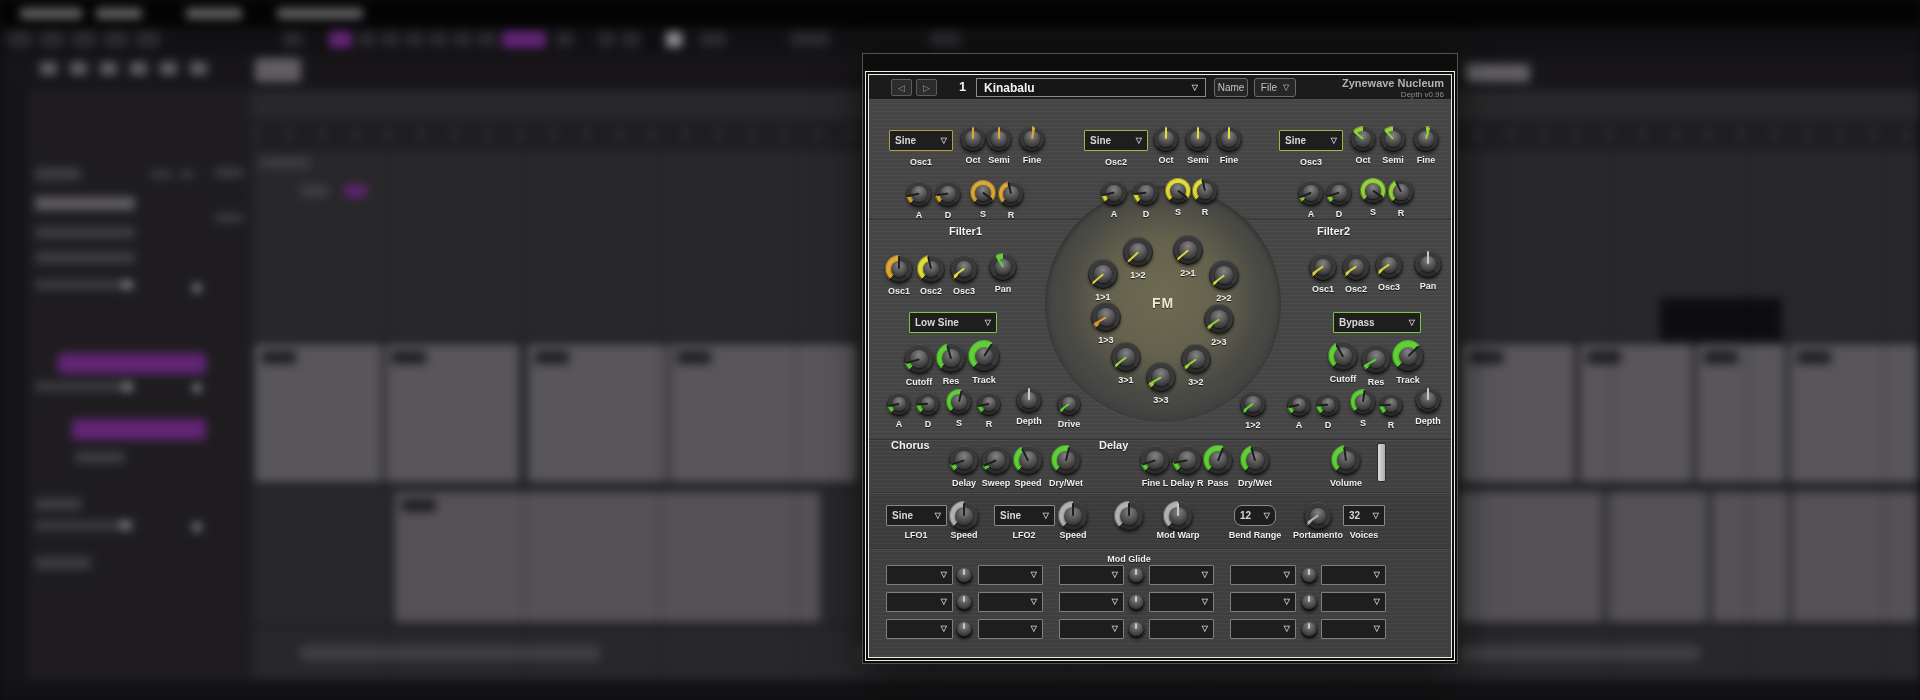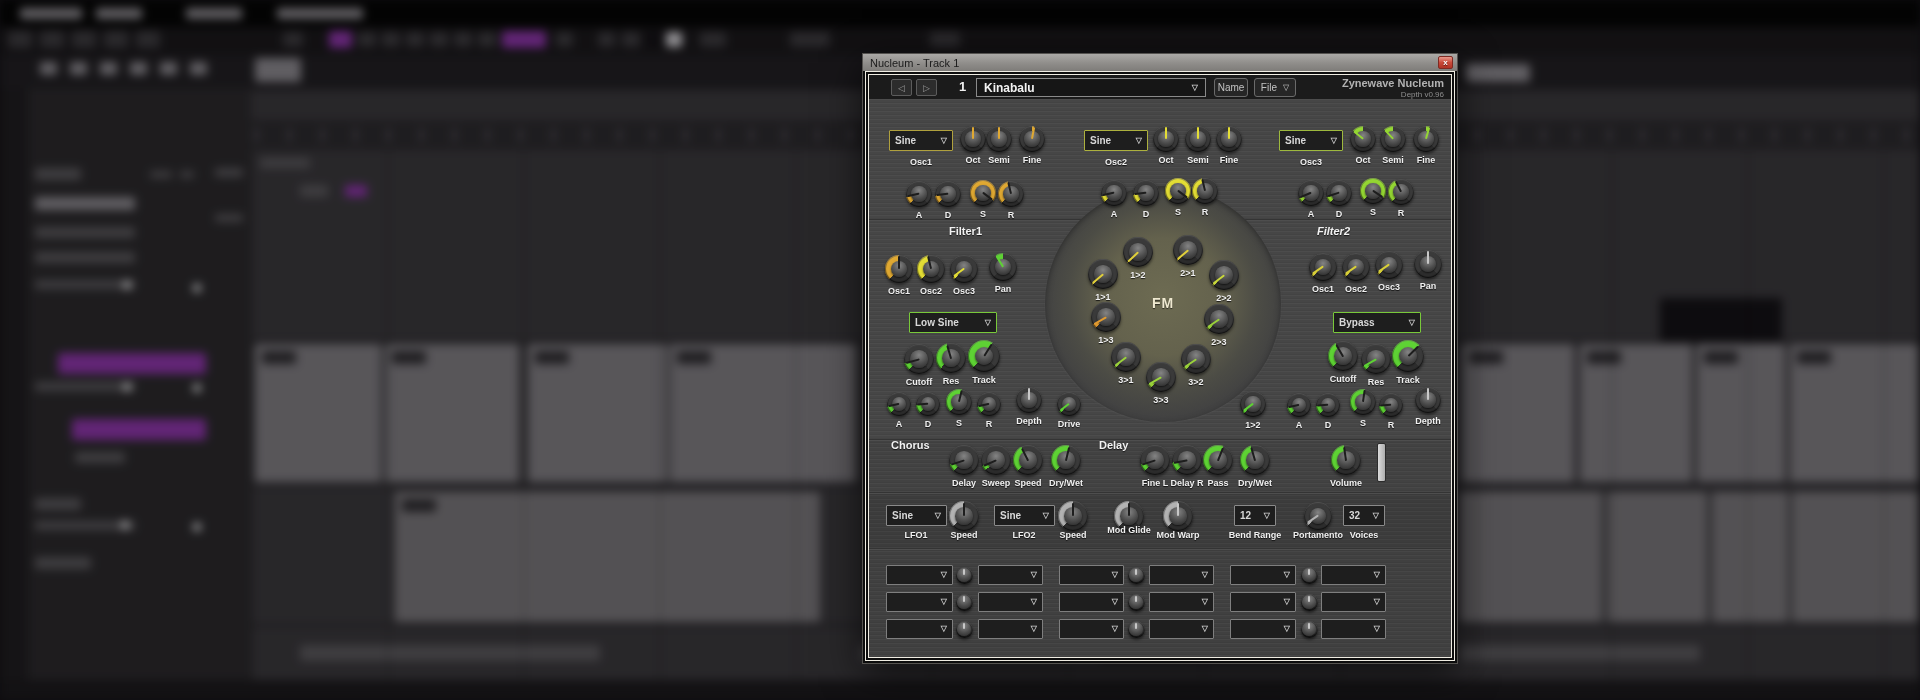--- a/index.html
+++ b/index.html
@@ -161,26 +161,20 @@
     <div class="abs" style="left: 131px; top: 391px; width: 8px; height: 8px; background: rgb(233, 233, 236); border-radius: 8px;"></div>
     <div class="abs" style="left: 201px; top: 392px; width: 8px; height: 8px; background: rgb(233, 233, 236); border-radius: 8px;"></div>
     <div class="abs" style="left: 129px; top: 529px; width: 8px; height: 8px; background: rgb(233, 233, 236); border-radius: 8px;"></div>
     <div class="abs" style="left: 201px; top: 531px; width: 8px; height: 8px; background: rgb(233, 233, 236); border-radius: 8px;"></div>
     <div class="abs" style="left: 8px; top: 688px; width: 1920px; height: 20px; background: rgb(28, 26, 29);"></div>
     <div class="abs" style="left: 259px; top: 158px; width: 1669px; height: 530px; background: repeating-linear-gradient(90deg, rgba(0, 0, 0, 0.22) 0px, rgba(0, 0, 0, 0.22) 2px, transparent 2px, transparent 136px);"></div>
   </div>
 <div id="dim"></div>
 
 <div id="window">
-  <div class="titlebar">
-    <span class="title">Nucleum - Track 1</span>
-    <div class="closebtn">
-      <span>x</span>
-    </div>
-  </div>
   <div class="frame">
     <div id="content">
       <div class="hdr">
         <div class="navbtn" style="left:22px">
           <span>◁</span>
         </div>
         <div class="navbtn" style="left:47px">
           <span>▷</span>
         </div>
         <span class="prognum">1</span>
@@ -481,21 +475,21 @@
           <div class="cap"></div>
           <div class="ptr" style="transform: rotate(0deg); background: rgb(200, 200, 200);"></div>
         </div>
         <div class="lbl" style="left: 160px; top: 341px;">Depth</div>
         <div class="knob" style="left: 188px; top: 317px; width: 24px; height: 24px;">
           <div class="ring" style="background: conic-gradient(from 225deg, rgb(58, 58, 58) 0deg, rgb(58, 58, 58) 0deg, rgb(94, 210, 52) 0deg, rgb(94, 210, 52) 8.1deg, rgb(58, 58, 58) 8.1deg, rgb(58, 58, 58) 270deg, rgb(46, 46, 46) 270deg, rgb(46, 46, 46) 360deg);"></div>
           <div class="cap"></div>
           <div class="ptr" style="transform: rotate(-126.9deg); background: rgb(94, 210, 52);"></div>
         </div>
         <div class="lbl" style="left: 200px; top: 344px;">Drive</div>
-        <div class="sec-title" style="left: 448px; top: 150px; transform: none; font-style: italic;">Filter2</div>
+        <div class="sec-title" style="left: 448px; top: 150px; transform: none;">Filter2</div>
         <div class="dd" style="left: 464px; top: 237px; width: 88px; height: 21px; border-color: rgb(121, 201, 58);">
           <div class="ddt">Bypass</div>
           <div class="arr">▽</div>
         </div>
         <div class="knob" style="left: 440px; top: 178px; width: 28px; height: 28px;">
           <div class="ring" style="background: conic-gradient(from 225deg, rgb(58, 58, 58) 0deg, rgb(58, 58, 58) 0deg, rgb(216, 207, 56) 0deg, rgb(216, 207, 56) 10.8deg, rgb(58, 58, 58) 10.8deg, rgb(58, 58, 58) 270deg, rgb(46, 46, 46) 270deg, rgb(46, 46, 46) 360deg);"></div>
           <div class="cap"></div>
           <div class="ptr" style="transform: rotate(-124.2deg); background: rgb(216, 207, 56);"></div>
         </div>
         <div class="lbl" style="left: 454px; top: 209px;">Osc1</div>
@@ -631,21 +625,21 @@
         <div class="dd" style="left: 17px; top: 430px; width: 61px; height: 21px; border-color: rgb(138, 138, 138);">
           <div class="ddt">Sine</div>
           <div class="arr">▽</div>
         </div>
         <div class="lbl" style="left: 47px; top: 455px;">LFO1</div>
         <div class="dd" style="left: 125px; top: 430px; width: 61px; height: 21px; border-color: rgb(138, 138, 138);">
           <div class="ddt">Sine</div>
           <div class="arr">▽</div>
         </div>
         <div class="lbl" style="left: 155px; top: 455px;">LFO2</div>
-        <div class="dd" style="left: 365px; top: 430px; width: 42px; height: 21px; border-color: rgb(138, 138, 138);">
+        <div class="dd" style="left: 365px; top: 430px; width: 42px; height: 21px; border-color: rgb(138, 138, 138); border-radius: 8px;">
           <div class="ddt">12</div>
           <div class="arr">▽</div>
         </div>
         <div class="lbl" style="left: 386px; top: 455px;">Bend Range</div>
         <div class="dd" style="left: 474px; top: 430px; width: 42px; height: 21px; border-color: rgb(138, 138, 138);">
           <div class="ddt">32</div>
           <div class="arr">▽</div>
         </div>
         <div class="lbl" style="left: 495px; top: 455px;">Voices</div>
         <div class="knob" style="left: 80px; top: 426px; width: 30px; height: 30px;">
@@ -658,21 +652,21 @@
           <div class="ring" style="background: conic-gradient(from 225deg, rgb(58, 58, 58) 0deg, rgb(58, 58, 58) 0deg, rgb(178, 178, 178) 0deg, rgb(178, 178, 178) 135deg, rgb(58, 58, 58) 135deg, rgb(58, 58, 58) 270deg, rgb(46, 46, 46) 270deg, rgb(46, 46, 46) 360deg);"></div>
           <div class="cap"></div>
           <div class="ptr" style="transform: rotate(0deg); background: rgb(29, 29, 29);"></div>
         </div>
         <div class="lbl" style="left: 204px; top: 455px;">Speed</div>
         <div class="knob" style="left: 245px; top: 426px; width: 30px; height: 30px;">
           <div class="ring" style="background: conic-gradient(from 225deg, rgb(58, 58, 58) 0deg, rgb(58, 58, 58) 0deg, rgb(178, 178, 178) 0deg, rgb(178, 178, 178) 135deg, rgb(58, 58, 58) 135deg, rgb(58, 58, 58) 270deg, rgb(46, 46, 46) 270deg, rgb(46, 46, 46) 360deg);"></div>
           <div class="cap"></div>
           <div class="ptr" style="transform: rotate(0deg); background: rgb(29, 29, 29);"></div>
         </div>
-        <div class="lbl" style="left: 260px; top: 450px;">Mod Glide</div>
+        <div class="lbl" style="left: 260px; top: 479px;">Mod Glide</div>
         <div class="knob" style="left: 294px; top: 426px; width: 30px; height: 30px;">
           <div class="ring" style="background: conic-gradient(from 225deg, rgb(58, 58, 58) 0deg, rgb(58, 58, 58) 0deg, rgb(178, 178, 178) 0deg, rgb(178, 178, 178) 135deg, rgb(58, 58, 58) 135deg, rgb(58, 58, 58) 270deg, rgb(46, 46, 46) 270deg, rgb(46, 46, 46) 360deg);"></div>
           <div class="cap"></div>
           <div class="ptr" style="transform: rotate(0deg); background: rgb(200, 200, 200);"></div>
         </div>
         <div class="lbl" style="left: 309px; top: 455px;">Mod Warp</div>
         <div class="knob" style="left: 435px; top: 427px; width: 28px; height: 28px;">
           <div class="ring" style="background: conic-gradient(from 225deg, rgb(58, 58, 58) 0deg, rgb(58, 58, 58) 0deg, rgb(178, 178, 178) 0deg, rgb(178, 178, 178) 10.8deg, rgb(58, 58, 58) 10.8deg, rgb(58, 58, 58) 270deg, rgb(46, 46, 46) 270deg, rgb(46, 46, 46) 360deg);"></div>
           <div class="cap"></div>
           <div class="ptr" style="transform: rotate(-124.2deg); background: rgb(178, 178, 178);"></div>

